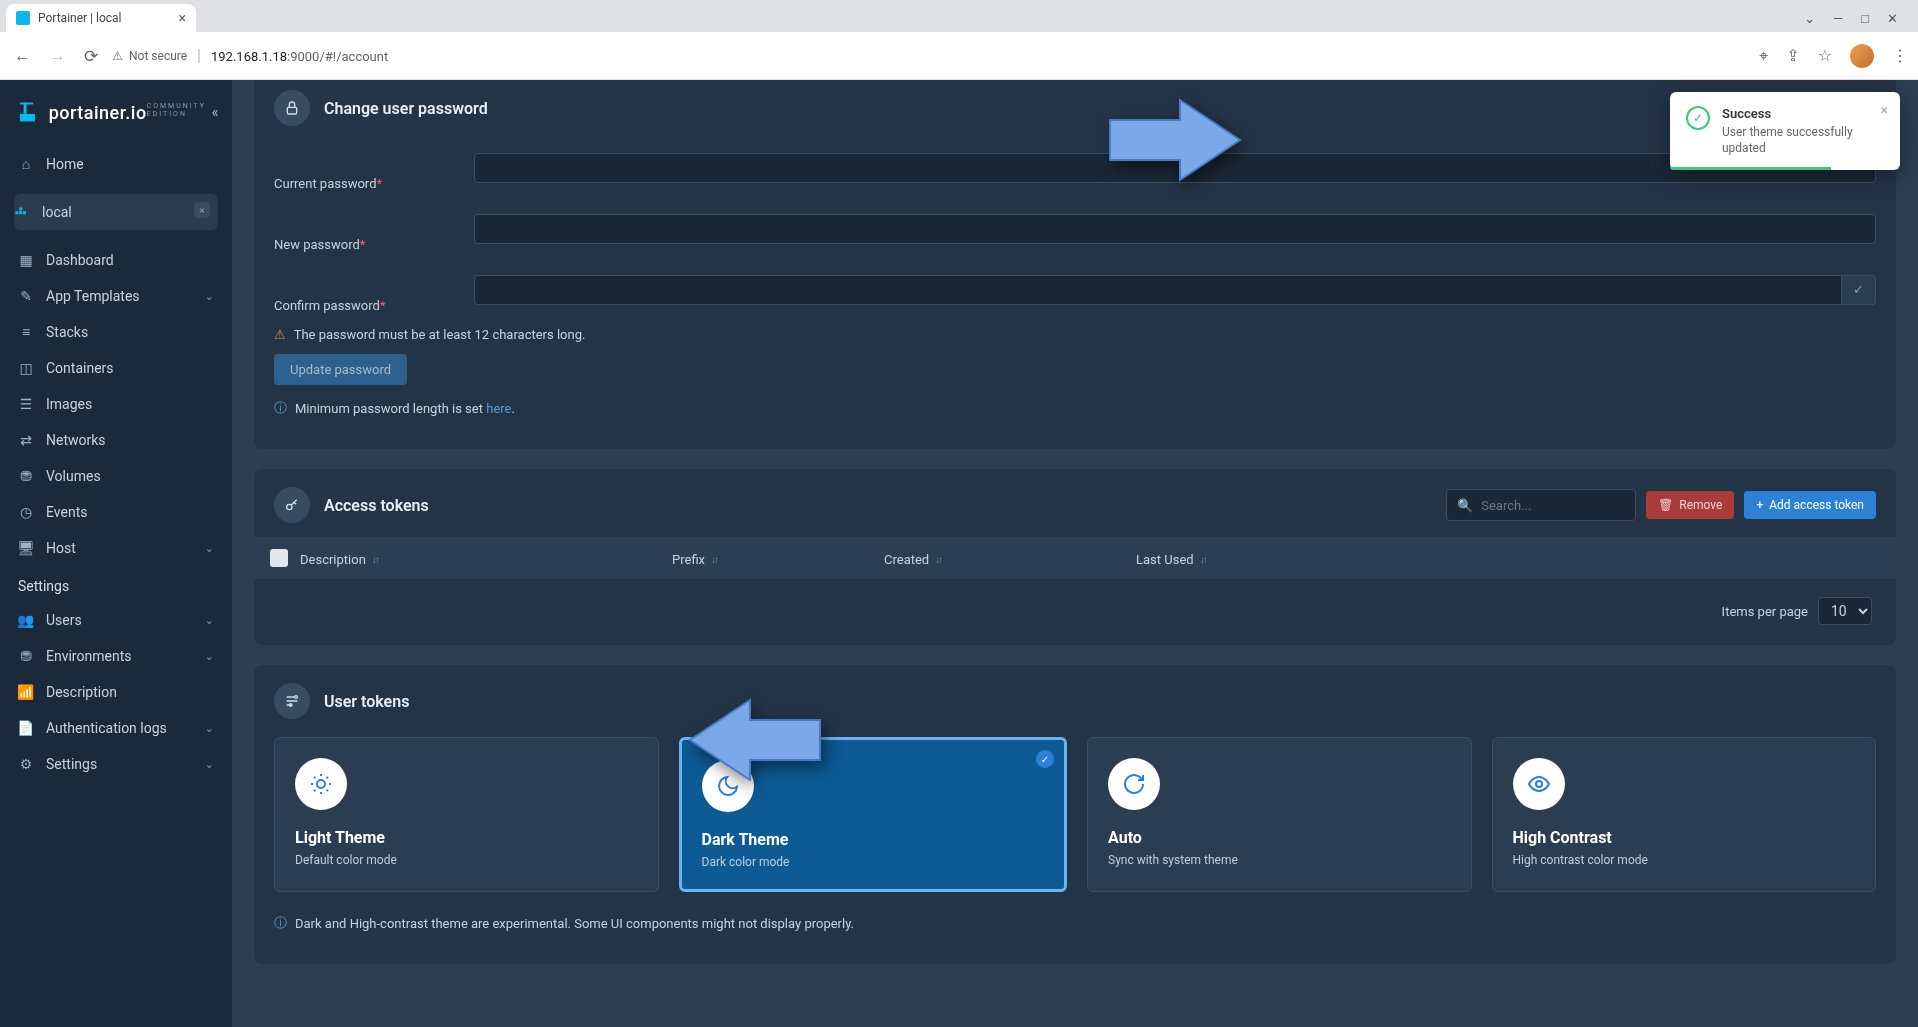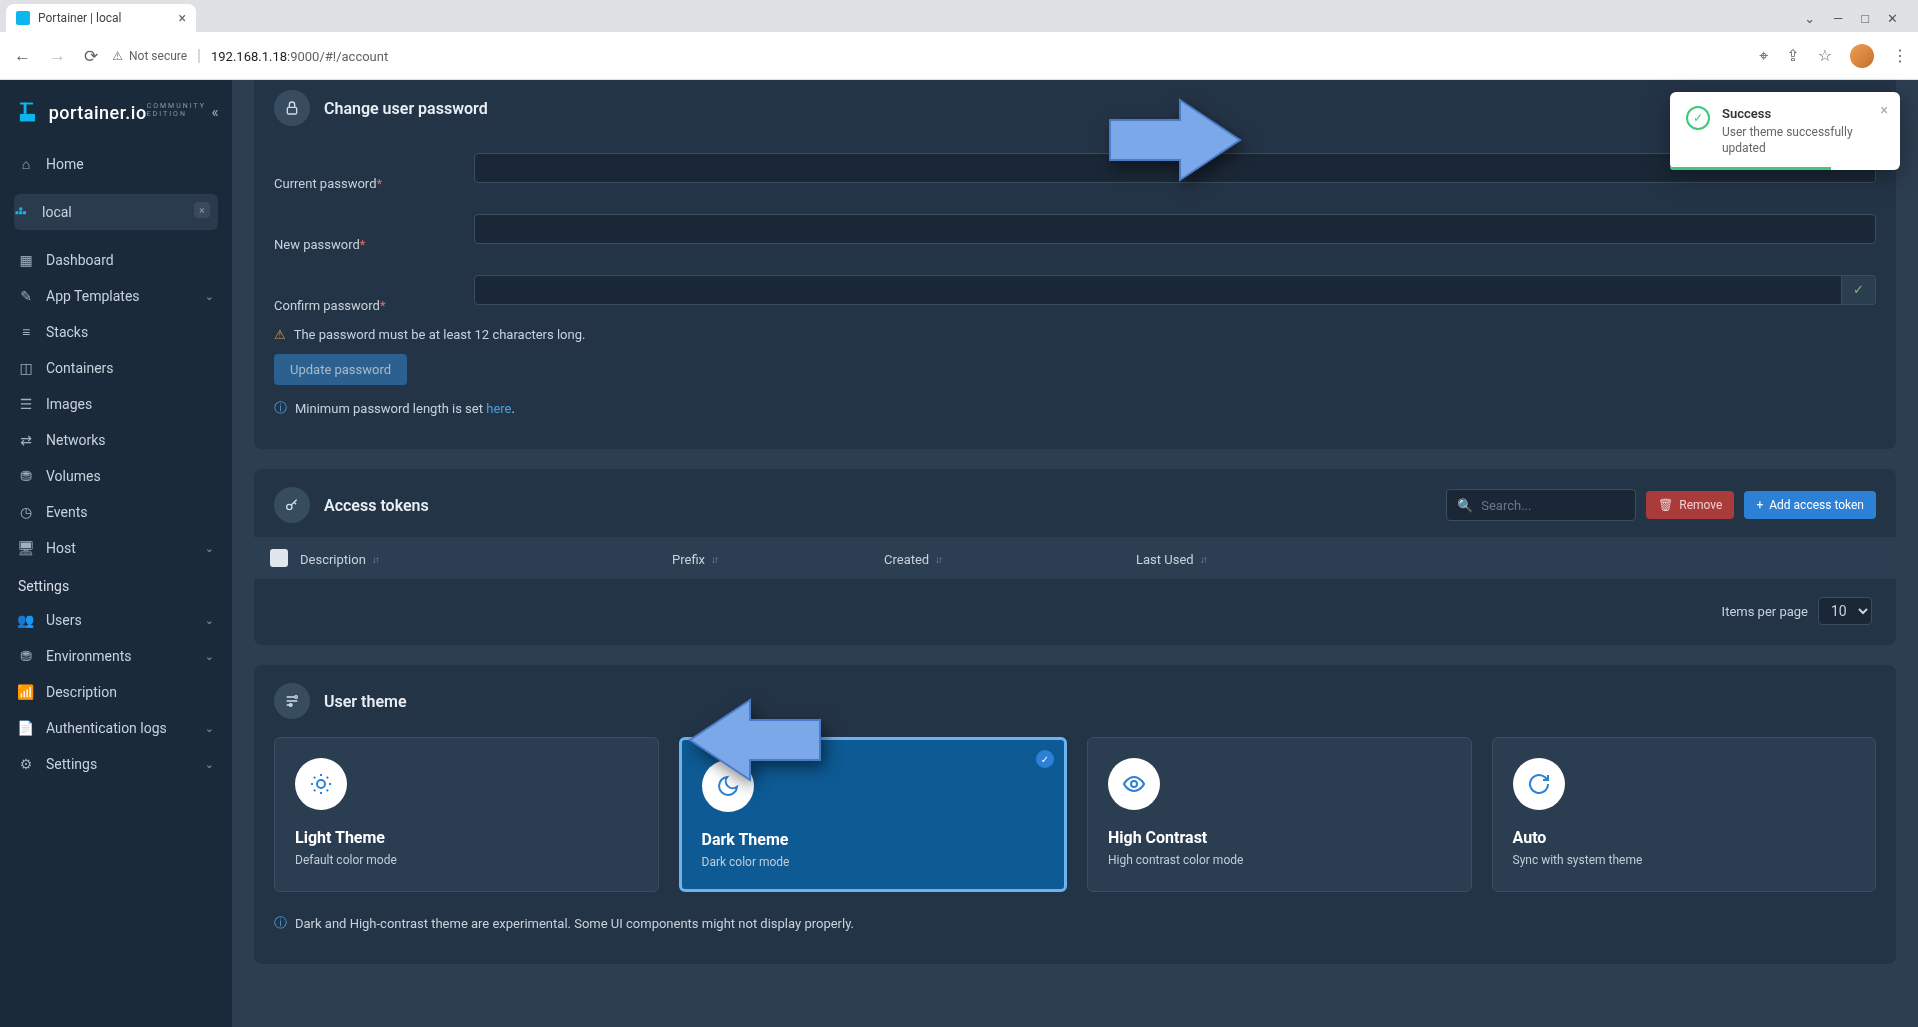--- a/index.html
+++ b/index.html
@@ -328,21 +328,21 @@
 
     <div class="panel">
       <div class="panel-header">
         <div class="panel-icon-circle">
           <svg width="16" height="16" viewBox="0 0 24 24" fill="none" stroke="currentColor" stroke-width="2">
               <path d="M4 6h12M4 12h16M4 18h8"></path>
               <circle cx="18" cy="6" r="2"></circle>
               <circle cx="10" cy="18" r="2"></circle>
             </svg>
         </div>
-        <span class="panel-title">User theme</span>
+        <span class="panel-title">User tokens</span>
       </div>
       <div class="theme-grid">
         <div class="theme-card">
           <div class="theme-icon-wrap">
               <svg width="24" height="24" viewBox="0 0 24 24" fill="none" stroke="currentColor" stroke-width="2">
                 <circle cx="12" cy="12" r="4"></circle>
                 <path d="M12 2v2M12 20v2M4.9 4.9l1.4 1.4M17.7 17.7l1.4 1.4M2 12h2M20 12h2M4.9 19.1l1.4-1.4M17.7 6.3l1.4-1.4"></path>
               </svg>
             </div>
           <div class="theme-name">Light Theme</div>
@@ -354,36 +354,36 @@
               <svg width="24" height="24" viewBox="0 0 24 24" fill="none" stroke="currentColor" stroke-width="2">
                 <path d="M21 12.8A9 9 0 1 1 11.2 3a7 7 0 0 0 9.8 9.8z"></path>
               </svg>
             </div>
           <div class="theme-name">Dark Theme</div>
           <div class="theme-desc">Dark color mode</div>
         </div>
         <div class="theme-card">
           <div class="theme-icon-wrap">
               <svg width="24" height="24" viewBox="0 0 24 24" fill="none" stroke="currentColor" stroke-width="2">
+                <path d="M21 12a9 9 0 1 1-3-6.7L21 8"></path>
+                <path d="M21 3v5h-5"></path>
+              </svg>
+            </div>
+          <div class="theme-name">Auto</div>
+          <div class="theme-desc">Sync with system theme</div>
+        </div>
+        <div class="theme-card">
+          <div class="theme-icon-wrap">
+              <svg width="24" height="24" viewBox="0 0 24 24" fill="none" stroke="currentColor" stroke-width="2">
                 <path d="M2 12s3.5-7 10-7 10 7 10 7-3.5 7-10 7S2 12 2 12z"></path>
                 <circle cx="12" cy="12" r="3"></circle>
               </svg>
             </div>
           <div class="theme-name">High Contrast</div>
           <div class="theme-desc">High contrast color mode</div>
-        </div>
-        <div class="theme-card">
-          <div class="theme-icon-wrap">
-              <svg width="24" height="24" viewBox="0 0 24 24" fill="none" stroke="currentColor" stroke-width="2">
-                <path d="M21 12a9 9 0 1 1-3-6.7L21 8"></path>
-                <path d="M21 3v5h-5"></path>
-              </svg>
-            </div>
-          <div class="theme-name">Auto</div>
-          <div class="theme-desc">Sync with system theme</div>
         </div>
       </div>
       <div class="hint-row" style="margin-top:22px;">
         <span class="hint-icon-info">ⓘ</span>
         <span>Dark and High-contrast theme are experimental. Some UI components might not display properly.</span>
       </div>
     </div>
   </div>
 </div>
 

